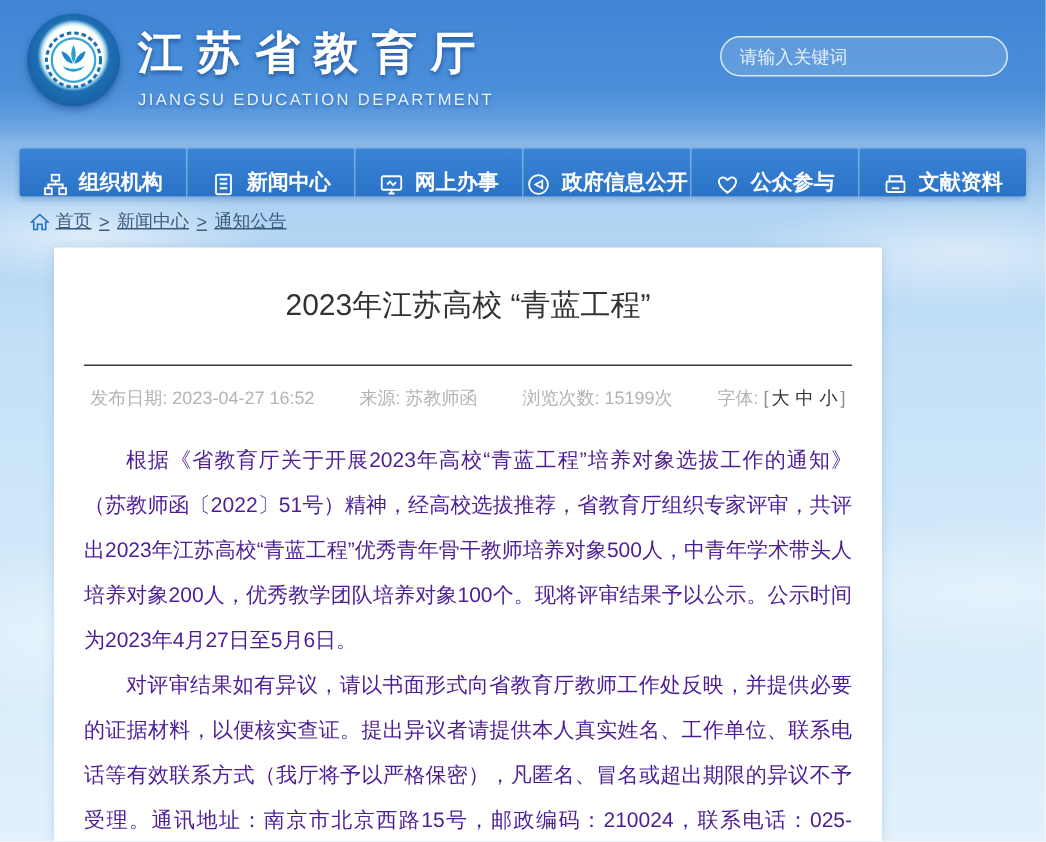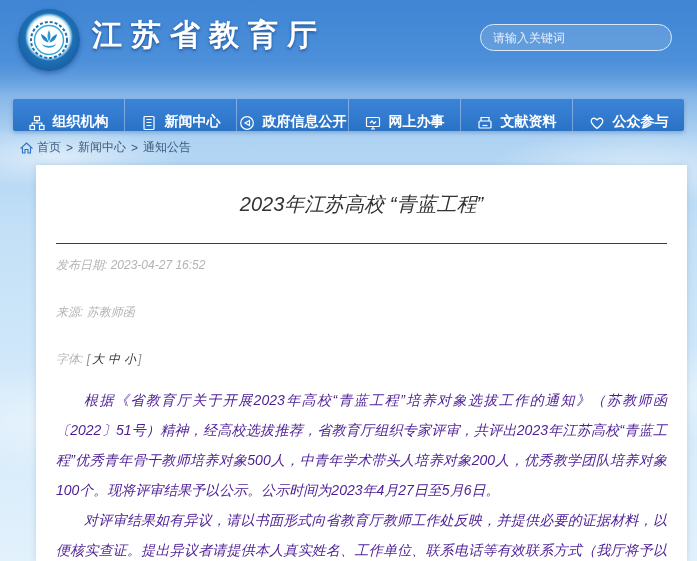--- a/index.html
+++ b/index.html
@@ -38,31 +38,31 @@
   .search input::placeholder { color:#e4effc; }
   .search .btn { width:20px; height:20px; border:none; background:transparent; cursor:pointer; padding:0; }
   .nav { position:absolute; left:13px; top:99px; width:671px; height:32px; display:flex;
     background:linear-gradient(180deg,#3a84d8,#2a72c6); border-radius:2px;
     box-shadow:0 2px 4px rgba(30,80,150,.3); }
   .nav-item { flex:1; display:flex; align-items:flex-end; justify-content:center; gap:8px;
     color:#fff; font-size:14px; font-weight:bold; cursor:pointer; border-right:1px solid rgba(255,255,255,.35); }
   .nav-item:last-child { border-right:none; }
   .nav-item svg { width:16px; height:16px; }
   .crumb { position:absolute; left:20px; top:139px; font-size:12px; color:#3c5b7e;
-    display:flex; align-items:center; gap:4px; }
+    display:flex; align-items:center; gap:4px;text-decoration:underline; }
   .crumb .sep { margin:0 1px; }
   .crumb a { color:#3c5b7e; text-decoration:none; cursor:pointer; }
-  .panel { position:absolute; left:36px; top:165px; width:651px; height:396px;
-    background:#ffffff; box-shadow:0 0 6px rgba(90,130,170,.25); padding:0 20px; overflow:hidden;font-style:italic; }
+  .panel { position:absolute; left:36px; top:165px; width:552px; height:396px;
+    background:#ffffff; box-shadow:0 0 6px rgba(90,130,170,.25); padding:0 20px; overflow:hidden; }
   .a-title { text-align:center; font-size:20px; color:#333; line-height:1.3; }
   .a-title.l1 { margin-top:26px; }
   .a-title.l2 { margin-top:20px; }
   .rule { border-top:1px solid #3d3d3d; margin-top:26px; }
   .meta { margin-top:13px; display:flex; justify-content:center; gap:30px;
-    font-size:12px; color:#b3b3b3; white-space:nowrap;flex-direction:column; }
+    font-size:12px; color:#b3b3b3; white-space:nowrap; }
   .meta .fontset .opt { color:#333; cursor:pointer; margin:0 2px; }
   .meta .fontset .brk { color:#8f8f8f; }
   .body-txt { margin-top:17px; font-size:14px; line-height:30px; color:#4c1d95;
     text-indent:2em; text-align:justify; }
   .body-txt + .body-txt { margin-top:0; }
 </style>
 </head>
 <body>
 
 <div class="hdr">
@@ -71,20 +71,21 @@
       <circle cx="20" cy="20" r="18" fill="none" stroke="#1d6fb5" stroke-width="2" stroke-dasharray="3 2"></circle>
       <circle cx="20" cy="20" r="14.5" fill="#ffffff" stroke="#35a8d8" stroke-width="1.5"></circle>
       <path d="M20 10 C22 14 22 18 20 22 C18 18 18 14 20 10 Z" fill="#2b9fd4"></path>
       <path d="M12 14 C16 15.5 18.5 18.5 19.5 22.5 C15 21.5 12.5 18 12 14 Z" fill="#1d87c9"></path>
       <path d="M28 14 C24 15.5 21.5 18.5 20.5 22.5 C25 21.5 27.5 18 28 14 Z" fill="#1d87c9"></path>
       <path d="M13 24 C16 26.5 24 26.5 27 24 C25 29 15 29 13 24 Z" fill="#2b9fd4"></path>
     </svg>
   </div>
   <div class="brand">
     <div class="cn">江苏省教育厅</div>
+    <div class="en">JIANGSU EDUCATION DEPARTMENT</div>
   </div>
   <div class="search">
     <input type="text" placeholder="请输入关键词" style="">
     <button class="btn">
       <svg viewBox="0 0 20 20">
         <circle cx="8.5" cy="8.5" r="5.5" fill="none" stroke="#ffffff" stroke-width="1.8"></circle>
         <line x1="12.8" y1="12.8" x2="17" y2="17" stroke="#17589c" stroke-width="2.4" stroke-linecap="round"></line>
       </svg>
     </button>
   </div>
@@ -102,45 +103,45 @@
   </div>
   <div class="nav-item">
     <svg viewBox="0 0 16 16" fill="none" stroke="#fff" stroke-width="1.2">
       <rect x="3" y="1.5" width="10" height="13" rx="1"></rect>
       <path d="M5.5 4.5 H10.5 M5.5 7.5 H10.5 M5.5 10.5 H10.5"></path>
     </svg>
     <span>新闻中心</span>
   </div>
   <div class="nav-item">
     <svg viewBox="0 0 16 16" fill="none" stroke="#fff" stroke-width="1.2">
+      <rect x="1.5" y="2.5" width="13" height="9" rx="1"></rect>
+      <path d="M6 14 H10 M8 11.5 V14 M5 8 L7 6 L9 8.5 L11 6.5"></path>
+    </svg>
+    <span>网上办事</span>
+  </div>
+  <div class="nav-item">
+    <svg viewBox="0 0 16 16" fill="none" stroke="#fff" stroke-width="1.2">
       <circle cx="8" cy="8" r="6.3"></circle>
       <path d="M10.5 5.5 L6 8 L10.5 10.5 Z"></path>
     </svg>
     <span>政府信息公开</span>
   </div>
   <div class="nav-item">
-    <svg viewBox="0 0 16 16" fill="none" stroke="#fff" stroke-width="1.2">
-      <rect x="1.5" y="2.5" width="13" height="9" rx="1"></rect>
-      <path d="M6 14 H10 M8 11.5 V14 M5 8 L7 6 L9 8.5 L11 6.5"></path>
+    <svg viewBox="0 0 16 16" fill="none" stroke="#fff" stroke-width="1.3">
+      <path d="M8 13.5 C4 10.5 1.8 8 2.3 5.4 C2.7 3.5 5 2.6 6.6 3.8 L8 5 L9.4 3.8 C11 2.6 13.3 3.5 13.7 5.4 C14.2 8 12 10.5 8 13.5 Z"></path>
     </svg>
-    <span>网上办事</span>
+    <span>公众参与</span>
   </div>
   <div class="nav-item">
     <svg viewBox="0 0 16 16" fill="none" stroke="#fff" stroke-width="1.2">
       <path d="M4 6 V2.5 H12 V6"></path>
       <rect x="2" y="6" width="12" height="7" rx="1"></rect>
       <path d="M5.5 10.5 H10.5"></path>
     </svg>
     <span>文献资料</span>
-  </div>
-  <div class="nav-item">
-    <svg viewBox="0 0 16 16" fill="none" stroke="#fff" stroke-width="1.3">
-      <path d="M8 13.5 C4 10.5 1.8 8 2.3 5.4 C2.7 3.5 5 2.6 6.6 3.8 L8 5 L9.4 3.8 C11 2.6 13.3 3.5 13.7 5.4 C14.2 8 12 10.5 8 13.5 Z"></path>
-    </svg>
-    <span>公众参与</span>
   </div>
 </div>
 
 <div class="crumb">
   <svg width="13" height="12" viewBox="0 0 13 12">
     <path d="M6.5 1 L12 6 H10.5 V11 H8 V7.5 H5 V11 H2.5 V6 H1 Z" fill="none" stroke="#2c72c4" stroke-width="1.1"></path>
   </svg>
   <a>首页</a>
   <span class="sep">&gt;</span>
   <a>新闻中心</a>
@@ -148,20 +149,21 @@
   <a>通知公告</a>
 </div>
 
 <div class="panel">
   <div class="a-title l1">2023年江苏高校 “青蓝工程”</div>
   <div class="rule"></div>
 
   <div class="meta">
     <span>发布日期: 2023-04-27 16:52</span>
     <span>来源: 苏教师函</span>
+    <span>浏览次数: 15199次</span>
     <span class="fontset">
       <span>字体:</span>
       <span class="brk">[</span><span class="opt">大</span><span class="opt">中</span><span class="opt">小</span><span class="brk">]</span>
     </span>
   </div>
 
   <p class="body-txt">根据《省教育厅关于开展2023年高校“青蓝工程”培养对象选拔工作的通知》（苏教师函〔2022〕51号）精神，经高校选拔推荐，省教育厅组织专家评审，共评出2023年江苏高校“青蓝工程”优秀青年骨干教师培养对象500人，中青年学术带头人培养对象200人，优秀教学团队培养对象100个。现将评审结果予以公示。公示时间为2023年4月27日至5月6日。</p>
   <p class="body-txt">对评审结果如有异议，请以书面形式向省教育厅教师工作处反映，并提供必要的证据材料，以便核实查证。提出异议者请提供本人真实姓名、工作单位、联系电话等有效联系方式（我厅将予以严格保密），凡匿名、冒名或超出期限的异议不予受理。通讯地址：南京市北京西路15号，邮政编码：210024，联系电话：025-83335120。</p>
 
 </div>

